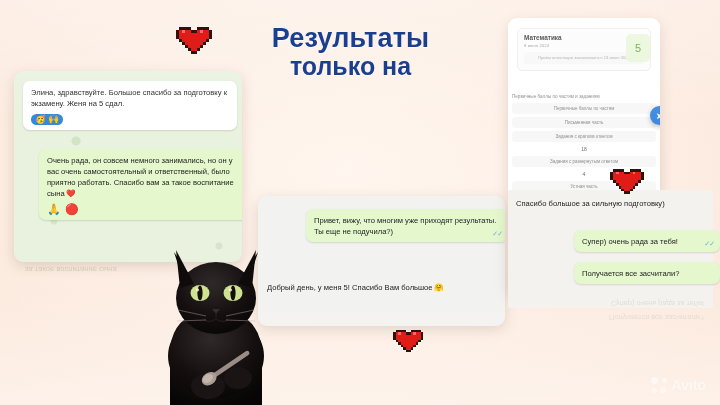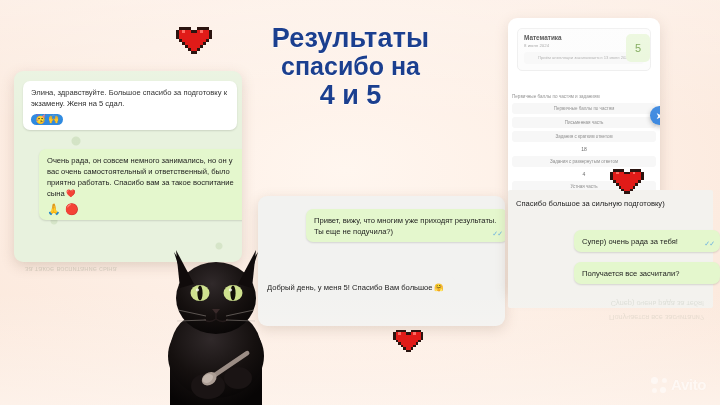--- a/index.html
+++ b/index.html
@@ -117,22 +117,21 @@
   #avito .wordmark{color:#ffffff;font-size:15px;font-weight:bold;letter-spacing:-.4px;
     text-shadow:0 0 2px rgba(0,0,0,.06);}
 </style>
 </head>
 <body>
 
 <div id="stage">
 
   <div class="headline">
     <div class="hl-1">Результаты</div>
-    <div class="hl-3">спасибо на</div>
-    <div class="hl-4">4 и 5</div>
+    <div class="hl-3">только на</div>
   </div>
 
   <div class="card" id="card-left">
 
     <div class="bub bub-in" id="bub-l1">
       <div>Элина, здравствуйте. Большое спасибо за подготовку к экзамену. Женя на 5 сдал.</div>
       <div class="react">
         <span>🥳</span>
         <span>🙌</span>
       </div>

